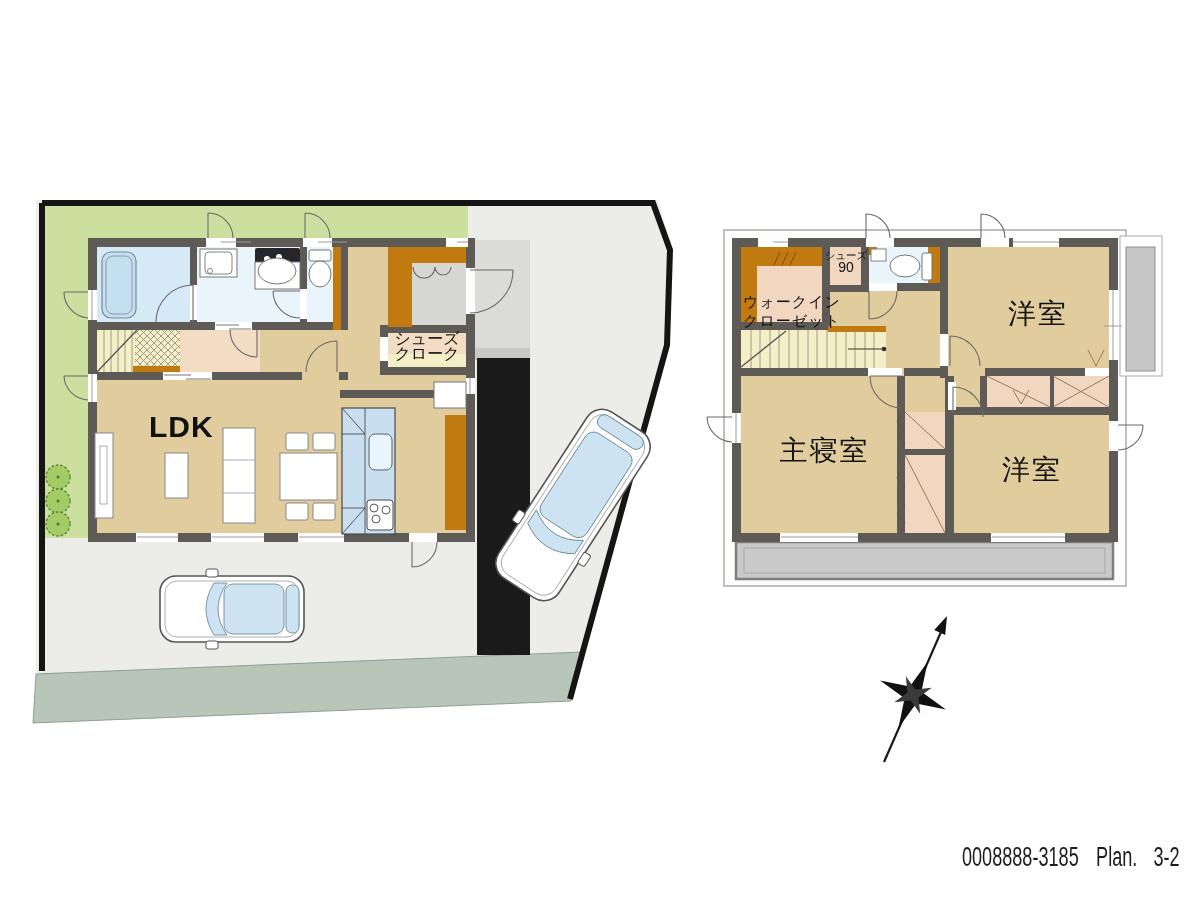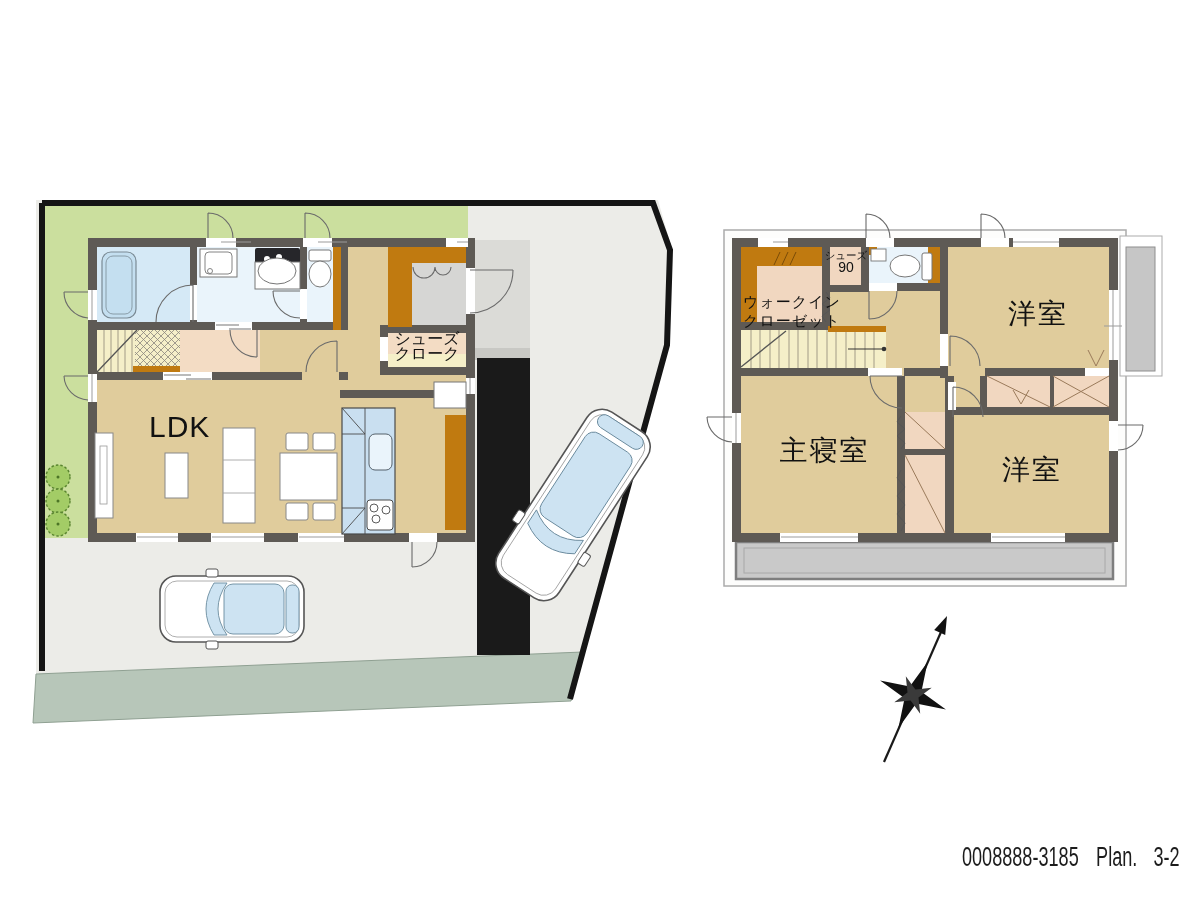--- a/index.html
+++ b/index.html
@@ -1,21 +1,21 @@
 <!DOCTYPE html>
 <html><head>
 <meta charset="utf-8">
 <style>
   html,body{margin:0;padding:0;background:#fff;}
   #stage{position:relative;width:1200px;height:900px;background:#ffffff;overflow:hidden;
          font-family:"Liberation Sans","DejaVu Sans",sans-serif;}
   #plan-svg{position:absolute;left:0;top:0;}
   .lbl{position:absolute;color:#111;white-space:nowrap;}
   .lbl.center{text-align:center;}
-  #lbl-ldk{left:149px;top:410px;font-size:30px;font-weight:normal;letter-spacing:1px;}
+  #lbl-ldk{left:149px;top:410px;font-size:30px;font-weight:bold;letter-spacing:1px;}
   #lbl-shoes{left:383px;top:331px;width:88px;font-size:16px;line-height:15px;letter-spacing:0px;}
   #lbl-wic{left:733px;top:273px;width:118px;font-size:15px;line-height:19px;letter-spacing:1px;margin-top:19px;}
   #lbl-loss{left:818px;top:249px;width:56px;font-size:10.5px;line-height:12px;}
   #lbl-loss .big{font-size:14px;}
   #lbl-bedroom{left:757px;top:432px;width:135px;font-size:28px;letter-spacing:2px;}
   #lbl-west-top{left:996px;top:295px;width:84px;font-size:28px;letter-spacing:2px;}
   #lbl-west-bottom{left:990px;top:451px;width:84px;font-size:28px;letter-spacing:2px;}
   #footer-text{left:962px;top:842px;font-size:27px;color:#1c1c1c;transform:scaleX(.67);transform-origin:0 50%;}
   #footer-text .gap1{margin-left:26px;}
   #footer-text .gap2{margin-left:24px;}

